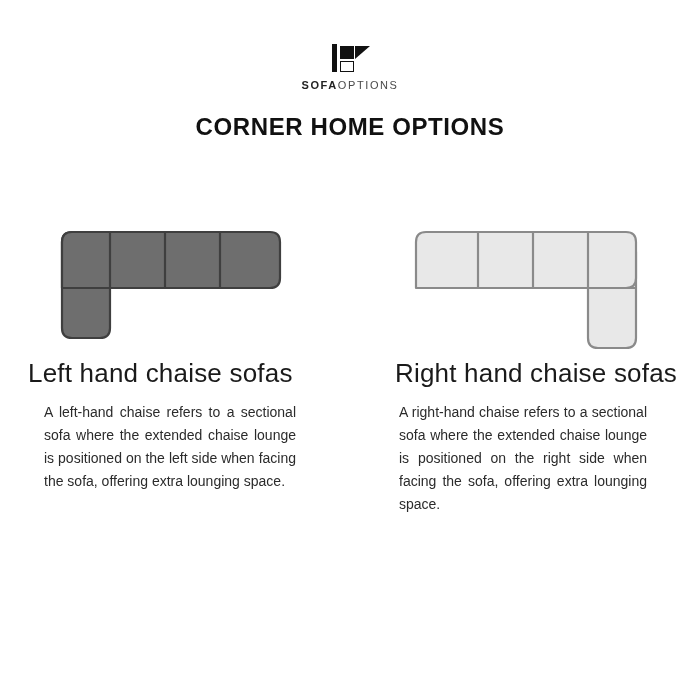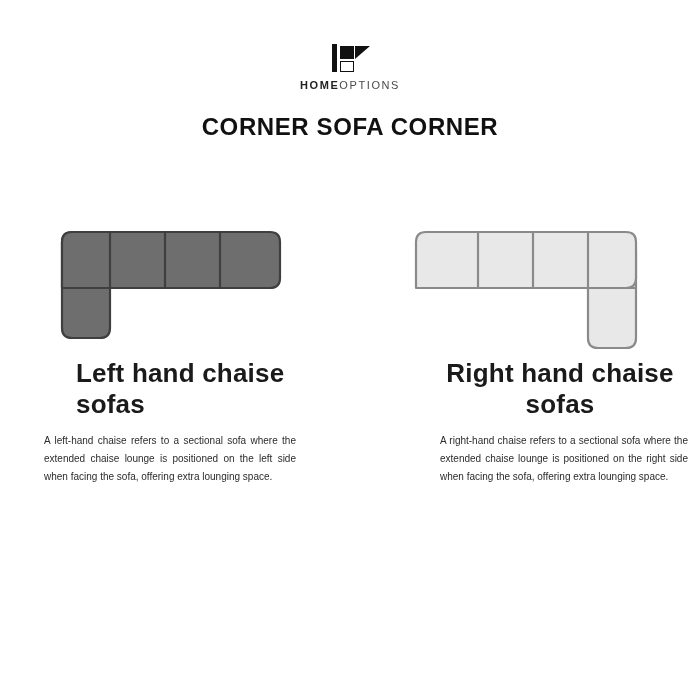--- a/index.html
+++ b/index.html
@@ -111,54 +111,53 @@
     position: relative;
   }
   .diagram {
     position: absolute;
     left: 0;
     top: 0;
   }
   .col-title {
     margin-top: 8px;
     font-size: 26px;
-    font-weight: 700;
+    font-weight: 400;
     color: #1a1a1a;
     letter-spacing: 0.2px;
-    margin-left: 48px;
   }
   .col-left .col-title { text-align: left; padding-left: 28px; }
   .col-right .col-title { text-align: center; padding-left: 22px; }
 
   .col-desc {
     margin-top: 12px;
-    font-size: 10px;
-    line-height: 18px;
+    font-size: 14px;
+    line-height: 23px;
     color: #2b2b2b;
     text-align: justify;
   }
   .col-left .col-desc { width: 252px; margin-left: 44px; }
-  .col-right .col-desc { width: 248px; margin-left: 90px; }
+  .col-right .col-desc { width: 248px; margin-left: 49px; }
 </style>
 </head>
 <body>
 
 <div class="page">
 
   <div class="logo-block">
     <div class="logo-mark">
       <div class="bar-left"></div>
       <div class="blk"></div>
       <div class="blk2"></div>
       <div class="swoosh"></div>
     </div>
-    <div class="logo-text"><span class="bold">HOME</span><span>OPTIONS</span></div>
+    <div class="logo-text"><span class="bold">SOFA</span><span>OPTIONS</span></div>
   </div>
 
-  <div class="main-title">CORNER SOFA CORNER</div>
+  <div class="main-title">CORNER HOME OPTIONS</div>
 
   <div class="columns">
 
     <div class="col col-left">
       <div class="diagram-wrap">
         <svg class="diagram" width="350" height="150" viewBox="0 0 350 150">
           <g fill="#6e6e6e" stroke="#3f3f3f" stroke-width="2.2" stroke-linejoin="round">
 
             <path d="M62 42 q0 -10 10 -10 h38 v96 q0 10 -10 10 H72 q-10 0 -10 -10 Z"></path>
 

